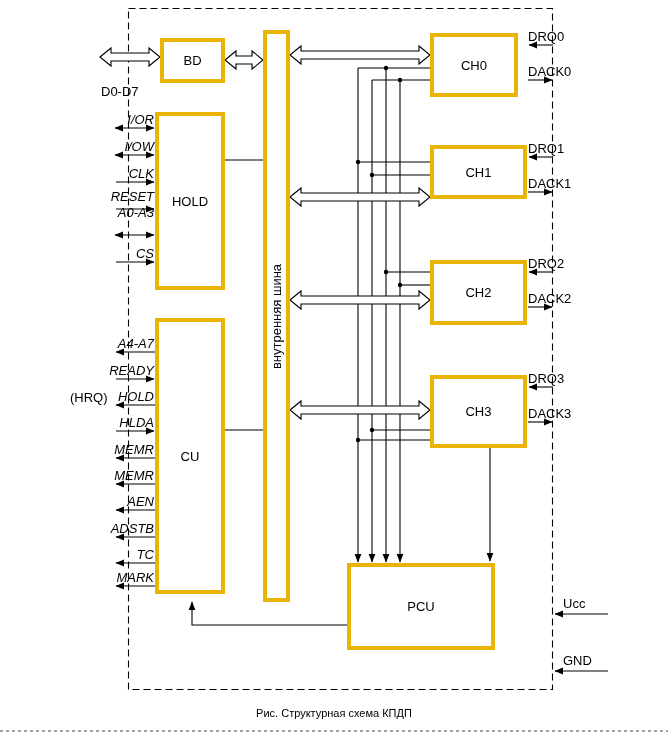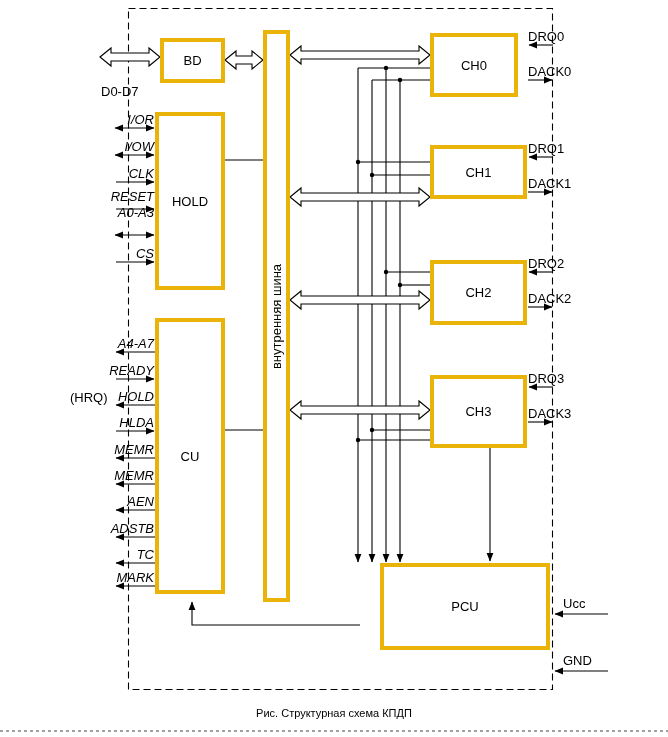--- a/index.html
+++ b/index.html
@@ -122,21 +122,21 @@
   </div>
   <div class="box" style="left:430px;top:145px;width:97px;height:54px;text-align:center;">
     <span>CH1</span>
   </div>
   <div class="box" style="left:430px;top:260px;width:97px;height:65px;">
     <span>CH2</span>
   </div>
   <div class="box" style="left:430px;top:375px;width:97px;height:73px;">
     <span>CH3</span>
   </div>
-  <div class="box" style="left:380px;top:563px;width:170px;height:87px;">
+  <div class="box" style="left:347px;top:563px;width:148px;height:87px;">
     <span>PCU</span>
   </div>
 
   <div class="lbl" style="left:101px;top:38px;margin-top:46px;">D0-D7</div>
 
   <div class="lbl pin-l" style="top:112px;">I/OR</div>
   <div class="lbl pin-l" style="top:139px;">I/OW</div>
   <div class="lbl pin-l" style="top:166px;">CLK</div>
   <div class="lbl pin-l" style="top:189px;">RESET</div>
   <div class="lbl pin-l" style="top:205px;">A0-A3</div>

